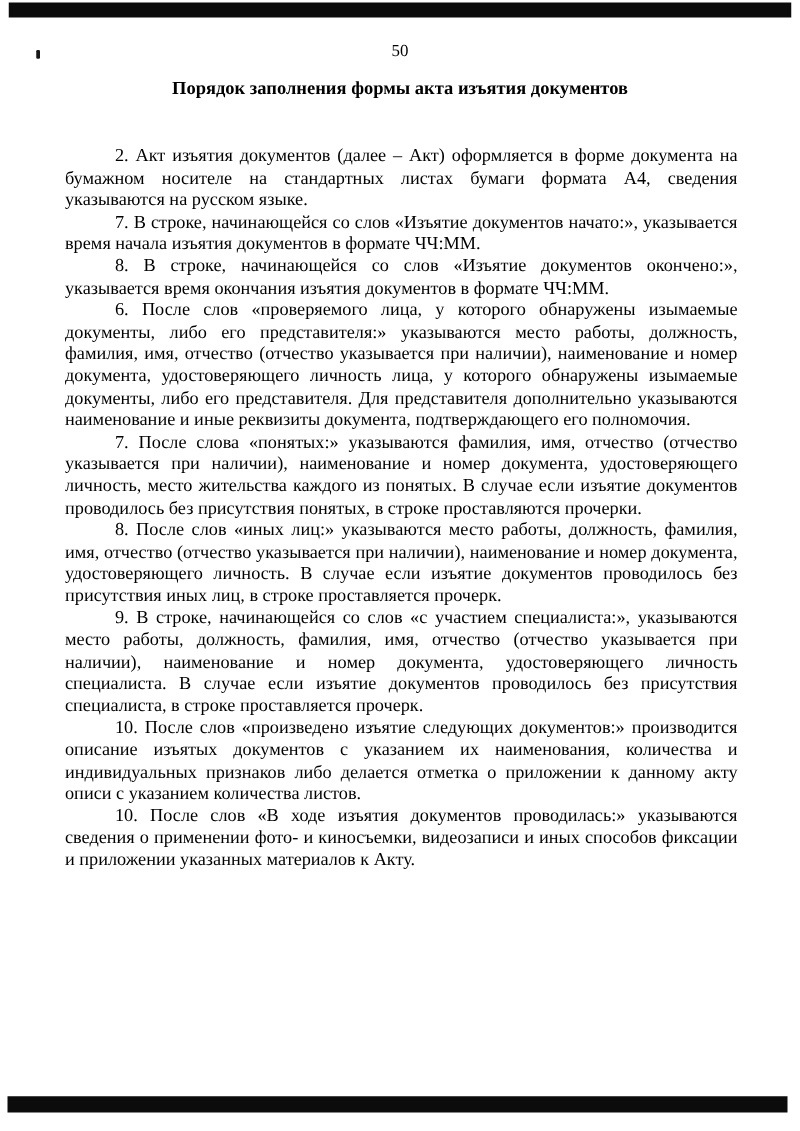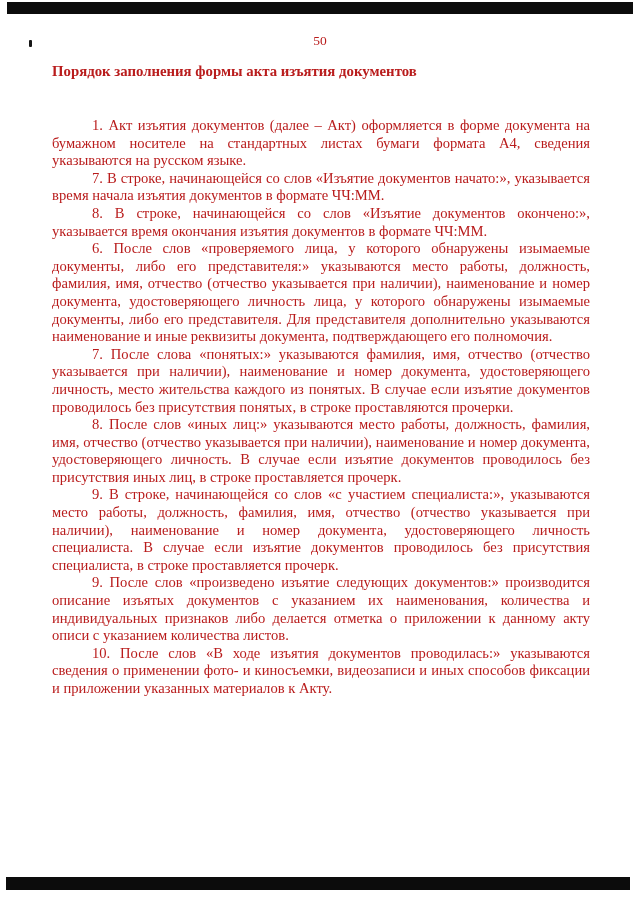--- a/index.html
+++ b/index.html
@@ -7,21 +7,21 @@
     padding: 0;
     background: #e8e8e8;
   }
   .sheet {
     position: relative;
     width: 640px;
     height: 905px;
     background: #ffffff;
     overflow: hidden;
     font-family: "Liberation Serif", "DejaVu Serif", serif;
-    color: #b91c1c;
+    color: #000000;
   }
   .bar {
     position: absolute;
     background: #0c0c0c;
   }
   .bar-top {
     top: 2px;
     left: 7px;
     width: 626px;
     height: 12px;
@@ -42,20 +42,21 @@
     border-radius: 1px;
   }
   .page-number {
     margin-top: 33px;
     text-align: center;
     font-size: 13.5px;
     line-height: 16px;
   }
   .title {
     margin: 13px 52px 0 52px;
+    text-align: center;
     font-size: 14.8px;
     font-weight: bold;
     line-height: 18px;
     font-family: Liberation Serif, serif;
   }
   .body-text {
     margin: 37px 50px 0 52px;
     font-size: 14.6px;
     line-height: 17.6px;
     text-align: justify;
@@ -71,25 +72,25 @@
 
 <div class="sheet">
   <div class="bar bar-top"></div>
   <div class="artifact-mark"></div>
 
   <div class="page-number">50</div>
 
   <h1 class="title">Порядок заполнения формы акта изъятия документов</h1>
 
   <div class="body-text">
-    <p>1. Акт изъятия документов (далее – Акт) оформляется в форме документа на бумажном носителе на стандартных листах бумаги формата А4, сведения указываются на русском языке.</p>
+    <p>2. Акт изъятия документов (далее – Акт) оформляется в форме документа на бумажном носителе на стандартных листах бумаги формата А4, сведения указываются на русском языке.</p>
     <p>7. В строке, начинающейся со слов «Изъятие документов начато:», указывается время начала изъятия документов в формате ЧЧ:ММ.</p>
     <p>8. В строке, начинающейся со слов «Изъятие документов окончено:», указывается время окончания изъятия документов в формате ЧЧ:ММ.</p>
     <p>6. После слов «проверяемого лица, у которого обнаружены изымаемые документы, либо его представителя:» указываются место работы, должность, фамилия, имя, отчество (отчество указывается при наличии), наименование и номер документа, удостоверяющего личность лица, у которого обнаружены изымаемые документы, либо его представителя. Для представителя дополнительно указываются наименование и иные реквизиты документа, подтверждающего его полномочия.</p>
     <p>7. После слова «понятых:» указываются фамилия, имя, отчество (отчество указывается при наличии), наименование и номер документа, удостоверяющего личность, место жительства каждого из понятых. В случае если изъятие документов проводилось без присутствия понятых, в строке проставляются прочерки.</p>
     <p>8. После слов «иных лиц:» указываются место работы, должность, фамилия, имя, отчество (отчество указывается при наличии), наименование и номер документа, удостоверяющего личность. В случае если изъятие документов проводилось без присутствия иных лиц, в строке проставляется прочерк.</p>
     <p>9. В строке, начинающейся со слов «с участием специалиста:», указываются место работы, должность, фамилия, имя, отчество (отчество указывается при наличии), наименование и номер документа, удостоверяющего личность специалиста. В случае если изъятие документов проводилось без присутствия специалиста, в строке проставляется прочерк.</p>
-    <p>9. После слов «произведено изъятие следующих документов:» производится описание изъятых документов с указанием их наименования, количества и индивидуальных признаков либо делается отметка о приложении к данному акту описи с указанием количества листов.</p>
+    <p>10. После слов «произведено изъятие следующих документов:» производится описание изъятых документов с указанием их наименования, количества и индивидуальных признаков либо делается отметка о приложении к данному акту описи с указанием количества листов.</p>
     <p>10. После слов «В ходе изъятия документов проводилась:» указываются сведения о применении фото- и киносъемки, видеозаписи и иных способов фиксации и приложении указанных материалов к Акту.</p>
   </div>
 
   <div class="bar bar-bottom"></div>
 </div>
 
 </body></html>

